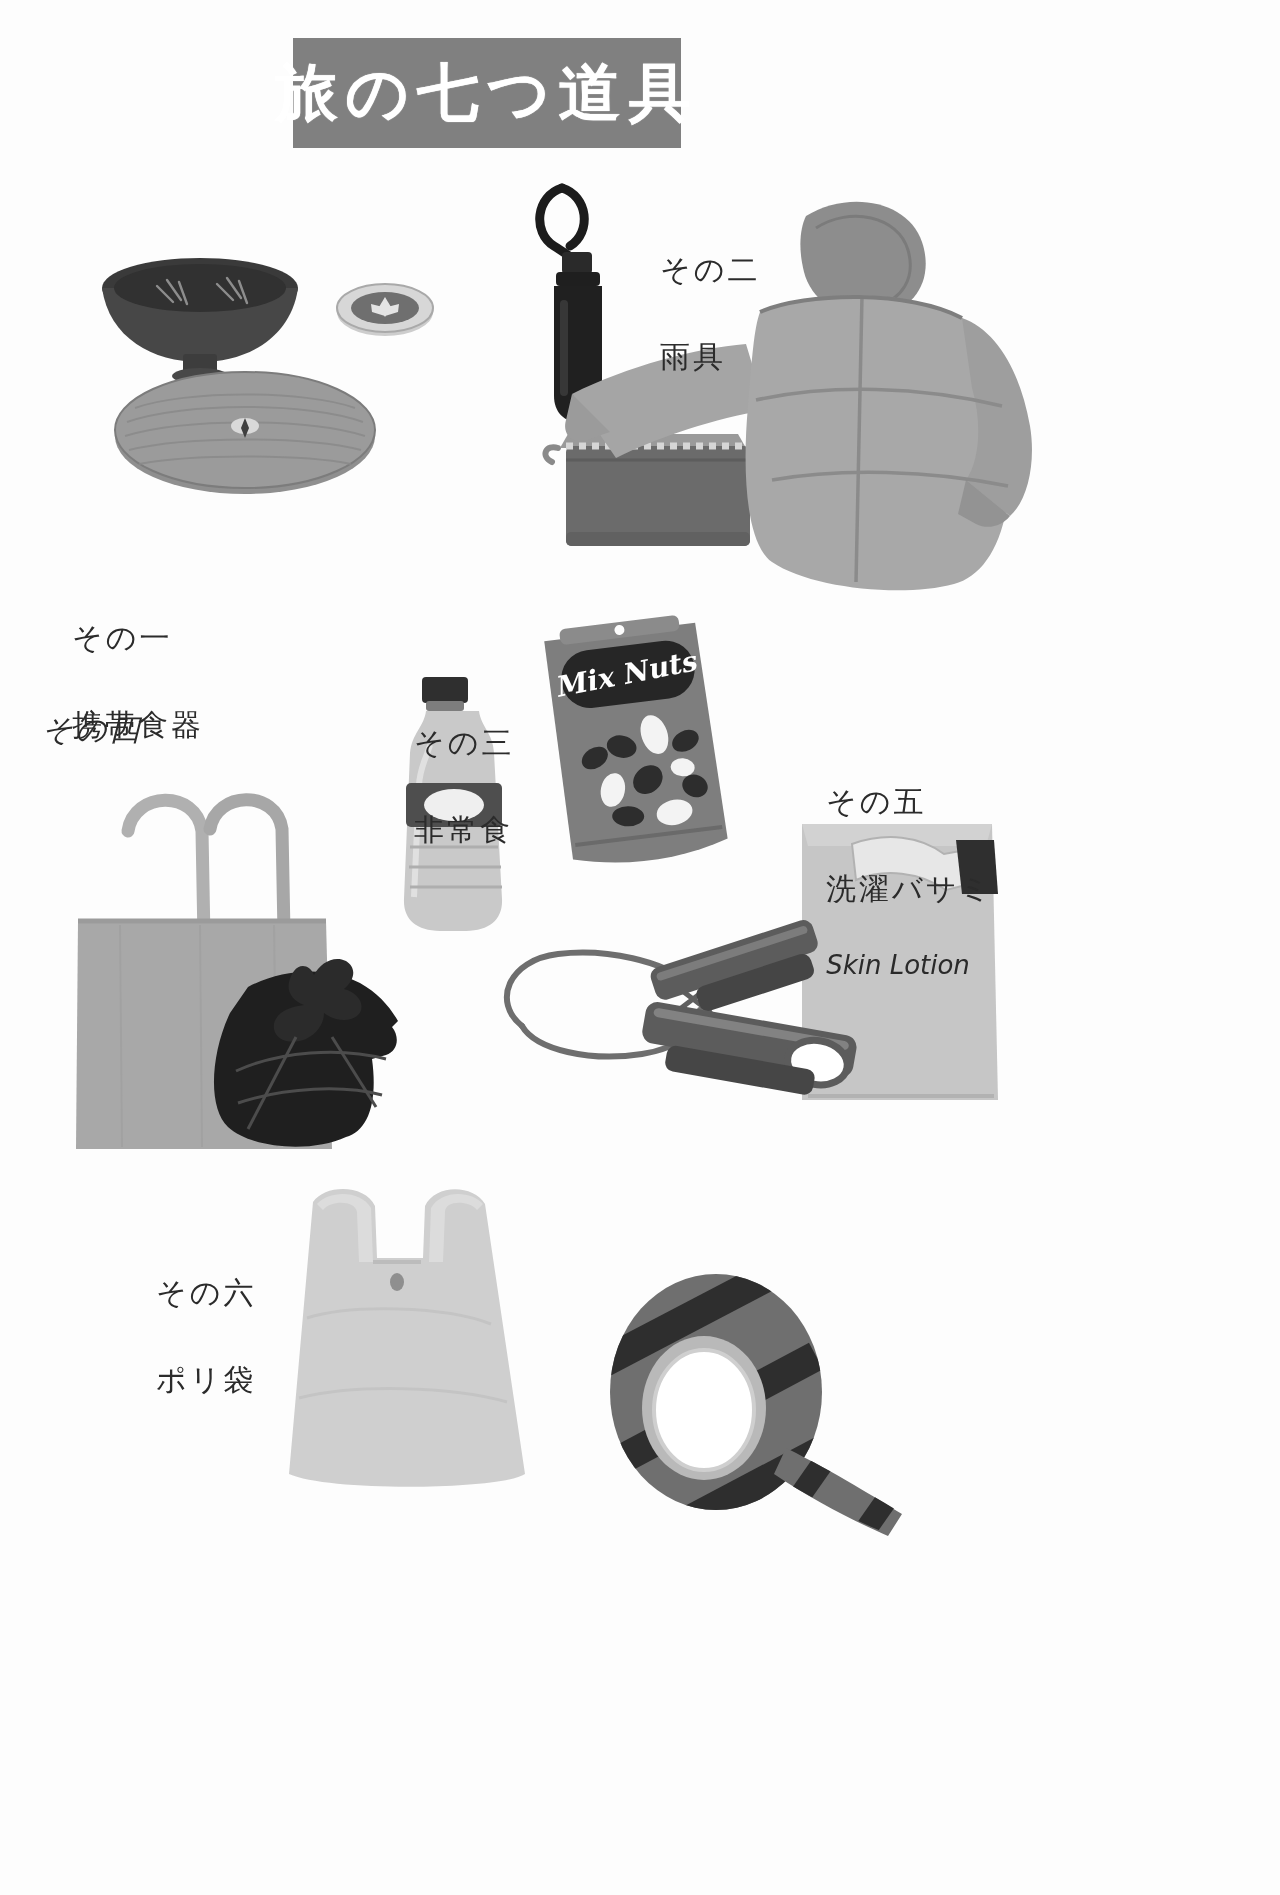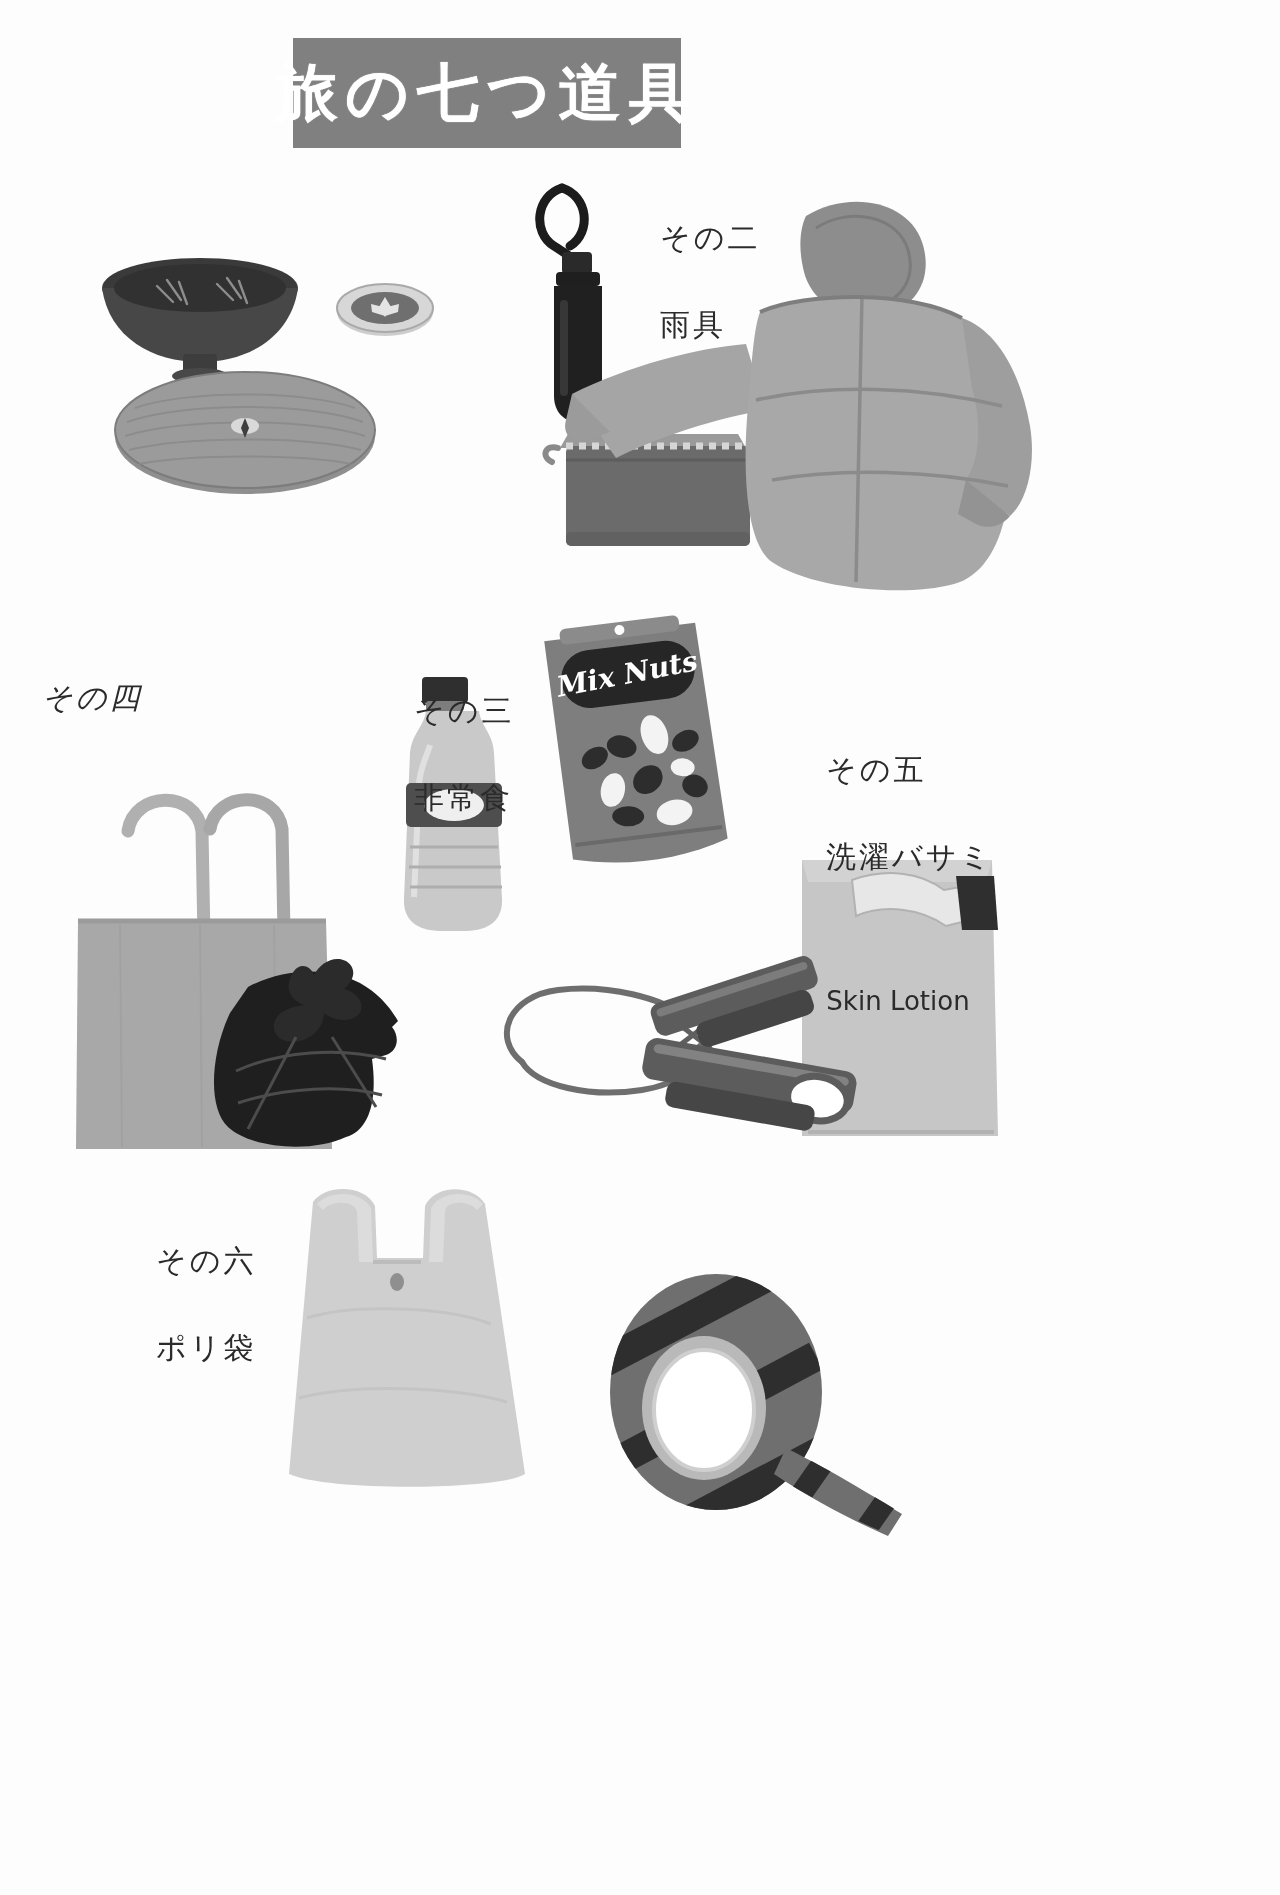--- a/index.html
+++ b/index.html
@@ -34,21 +34,21 @@
   
   .cap{
     position:absolute;
     color:#2b2b2b;
     font-size:30px;
     line-height:1.45;
     letter-spacing:3px;
     white-space:pre-line;
     font-weight:500;
   }
-  .cap .num{display:block;}
+  .cap .num{display:block;margin-top:32px;}
   .cap .nm{display:block;}
   #cap1{left:72px; top:540px;}
   #cap2{left:660px; top:172px;}
   #cap3{left:414px; top:645px;}
   #cap4{left:42px; top:632px;font-style:italic;}
   #cap5{left:826px; top:704px;}
   #cap6{left:156px; top:1195px;}
   #cap7{left:778px; top:1222px;}
 
   
@@ -220,21 +220,21 @@
         <g stroke="#4c4c4c" stroke-width="3" fill="none">
           <path d="M176 296 C220 276 280 272 326 284"></path>
           <path d="M178 328 C226 312 284 310 322 320"></path>
           <path d="M236 262 l-48 92"></path>
           <path d="M272 262 l44 70"></path>
         </g>
       </g>
     </svg>
   </div>
 
-  <div class="art" style="left:500px; top:846px;">
+  <div class="art" style="left:500px; top:810px;font-style:italic;">
     <svg width="520" height="360" viewBox="0 0 520 360">
 
       <g>
         <path d="M302 14 h190 l6 276 h-196 z" fill="#c6c6c6"></path>
         <path d="M302 14 h190 l-6 22 h-178 z" fill="#d2d2d2"></path>
         <path d="M352 34 C386 22 420 26 444 44 l22 -4 l4 34 l-24 6 C420 62 384 58 356 70 Z" fill="#e7e7e7" stroke="#b2b2b2" stroke-width="2"></path>
         <path d="M456 30 h38 l4 54 h-36 z" fill="#2f2f2f"></path>
         <text x="398" y="164" text-anchor="middle" font-family="DejaVu Sans, Liberation Sans, sans-serif" font-size="26" fill="#2a2a2a">Skin Lotion</text>
         <path d="M308 286 h186" stroke="#b2b2b2" stroke-width="4" fill="none"></path>
       </g>
@@ -307,20 +307,24 @@
         <g clip-path="url(#tailclip)">
           <g stroke="#2e2e2e" stroke-width="22">
             <path d="M190 250 L246 170"></path>
             <path d="M250 292 L306 212"></path>
           </g>
         </g>
       </g>
     </svg>
   </div>
 
+  <div class="cap" id="cap1">
+    <span class="num">その一</span>
+    <span class="nm">携帯食器</span>
+  </div>
   <div class="cap" id="cap2">
     <span class="num">その二</span>
     <span class="nm">雨具</span>
   </div>
   <div class="cap" id="cap3">
     <span class="num">その三</span>
     <span class="nm">非常食</span>
   </div>
   <div class="cap" id="cap4">
     <span class="num">その四</span>

